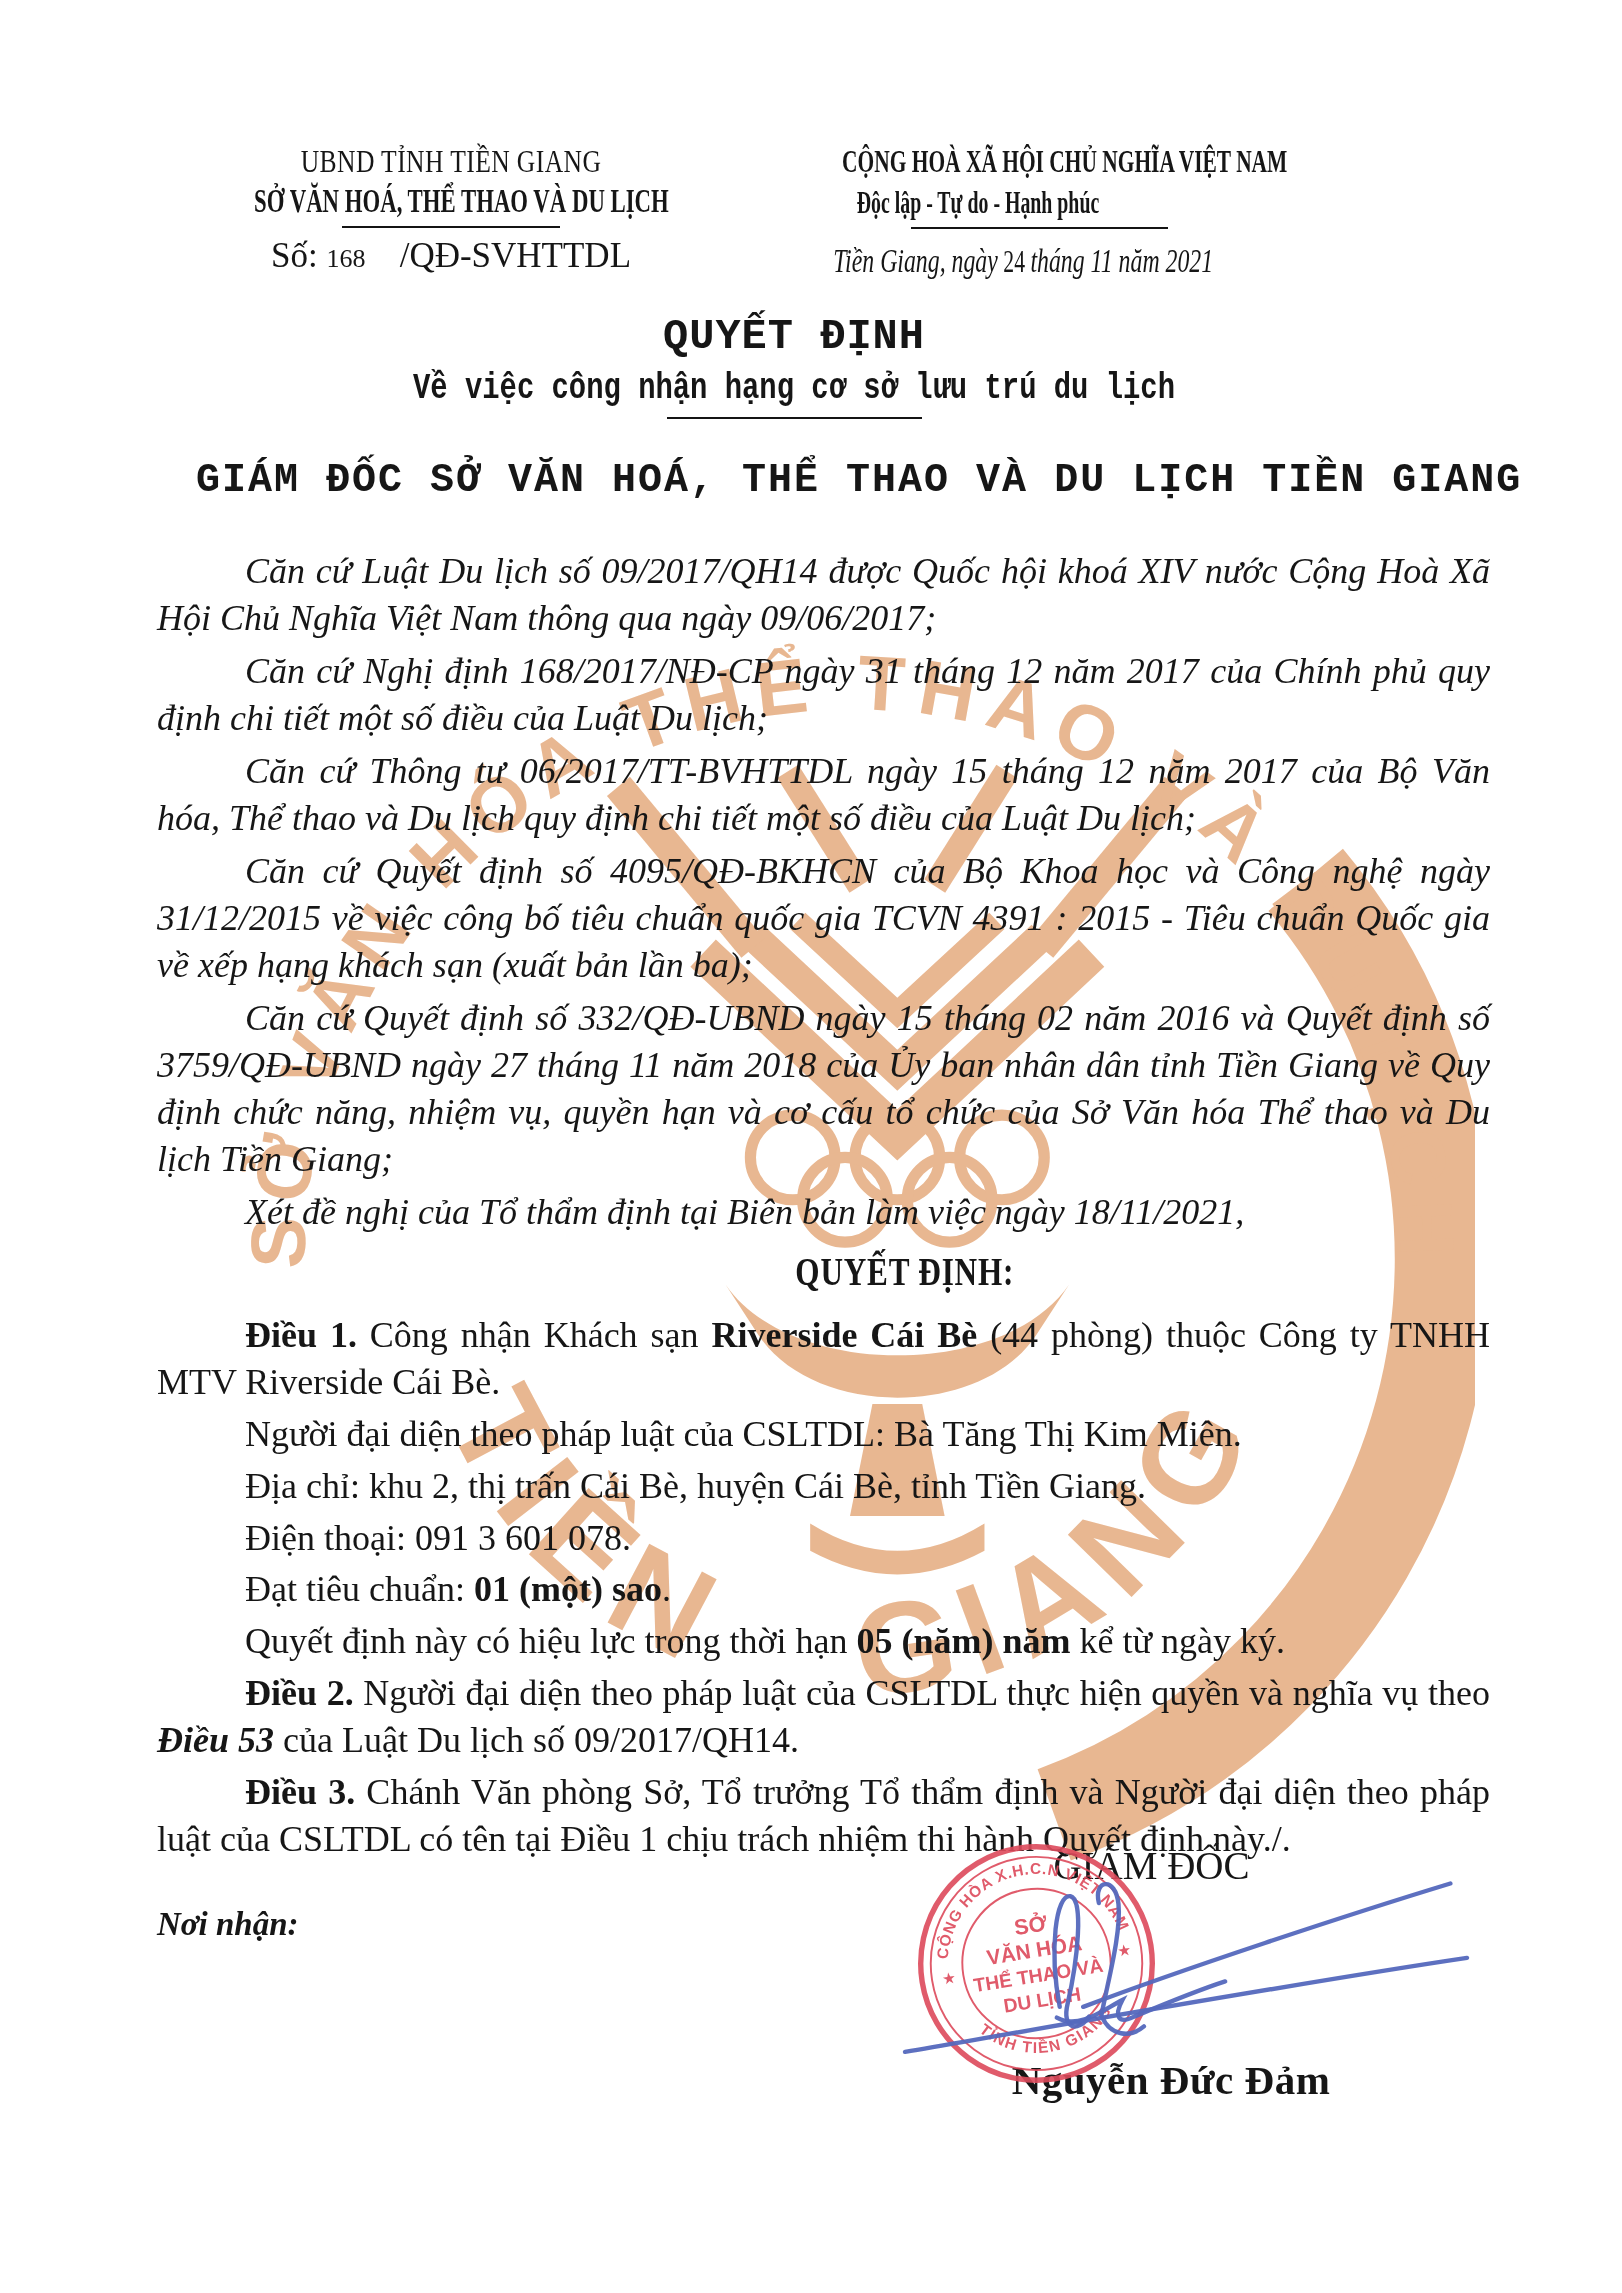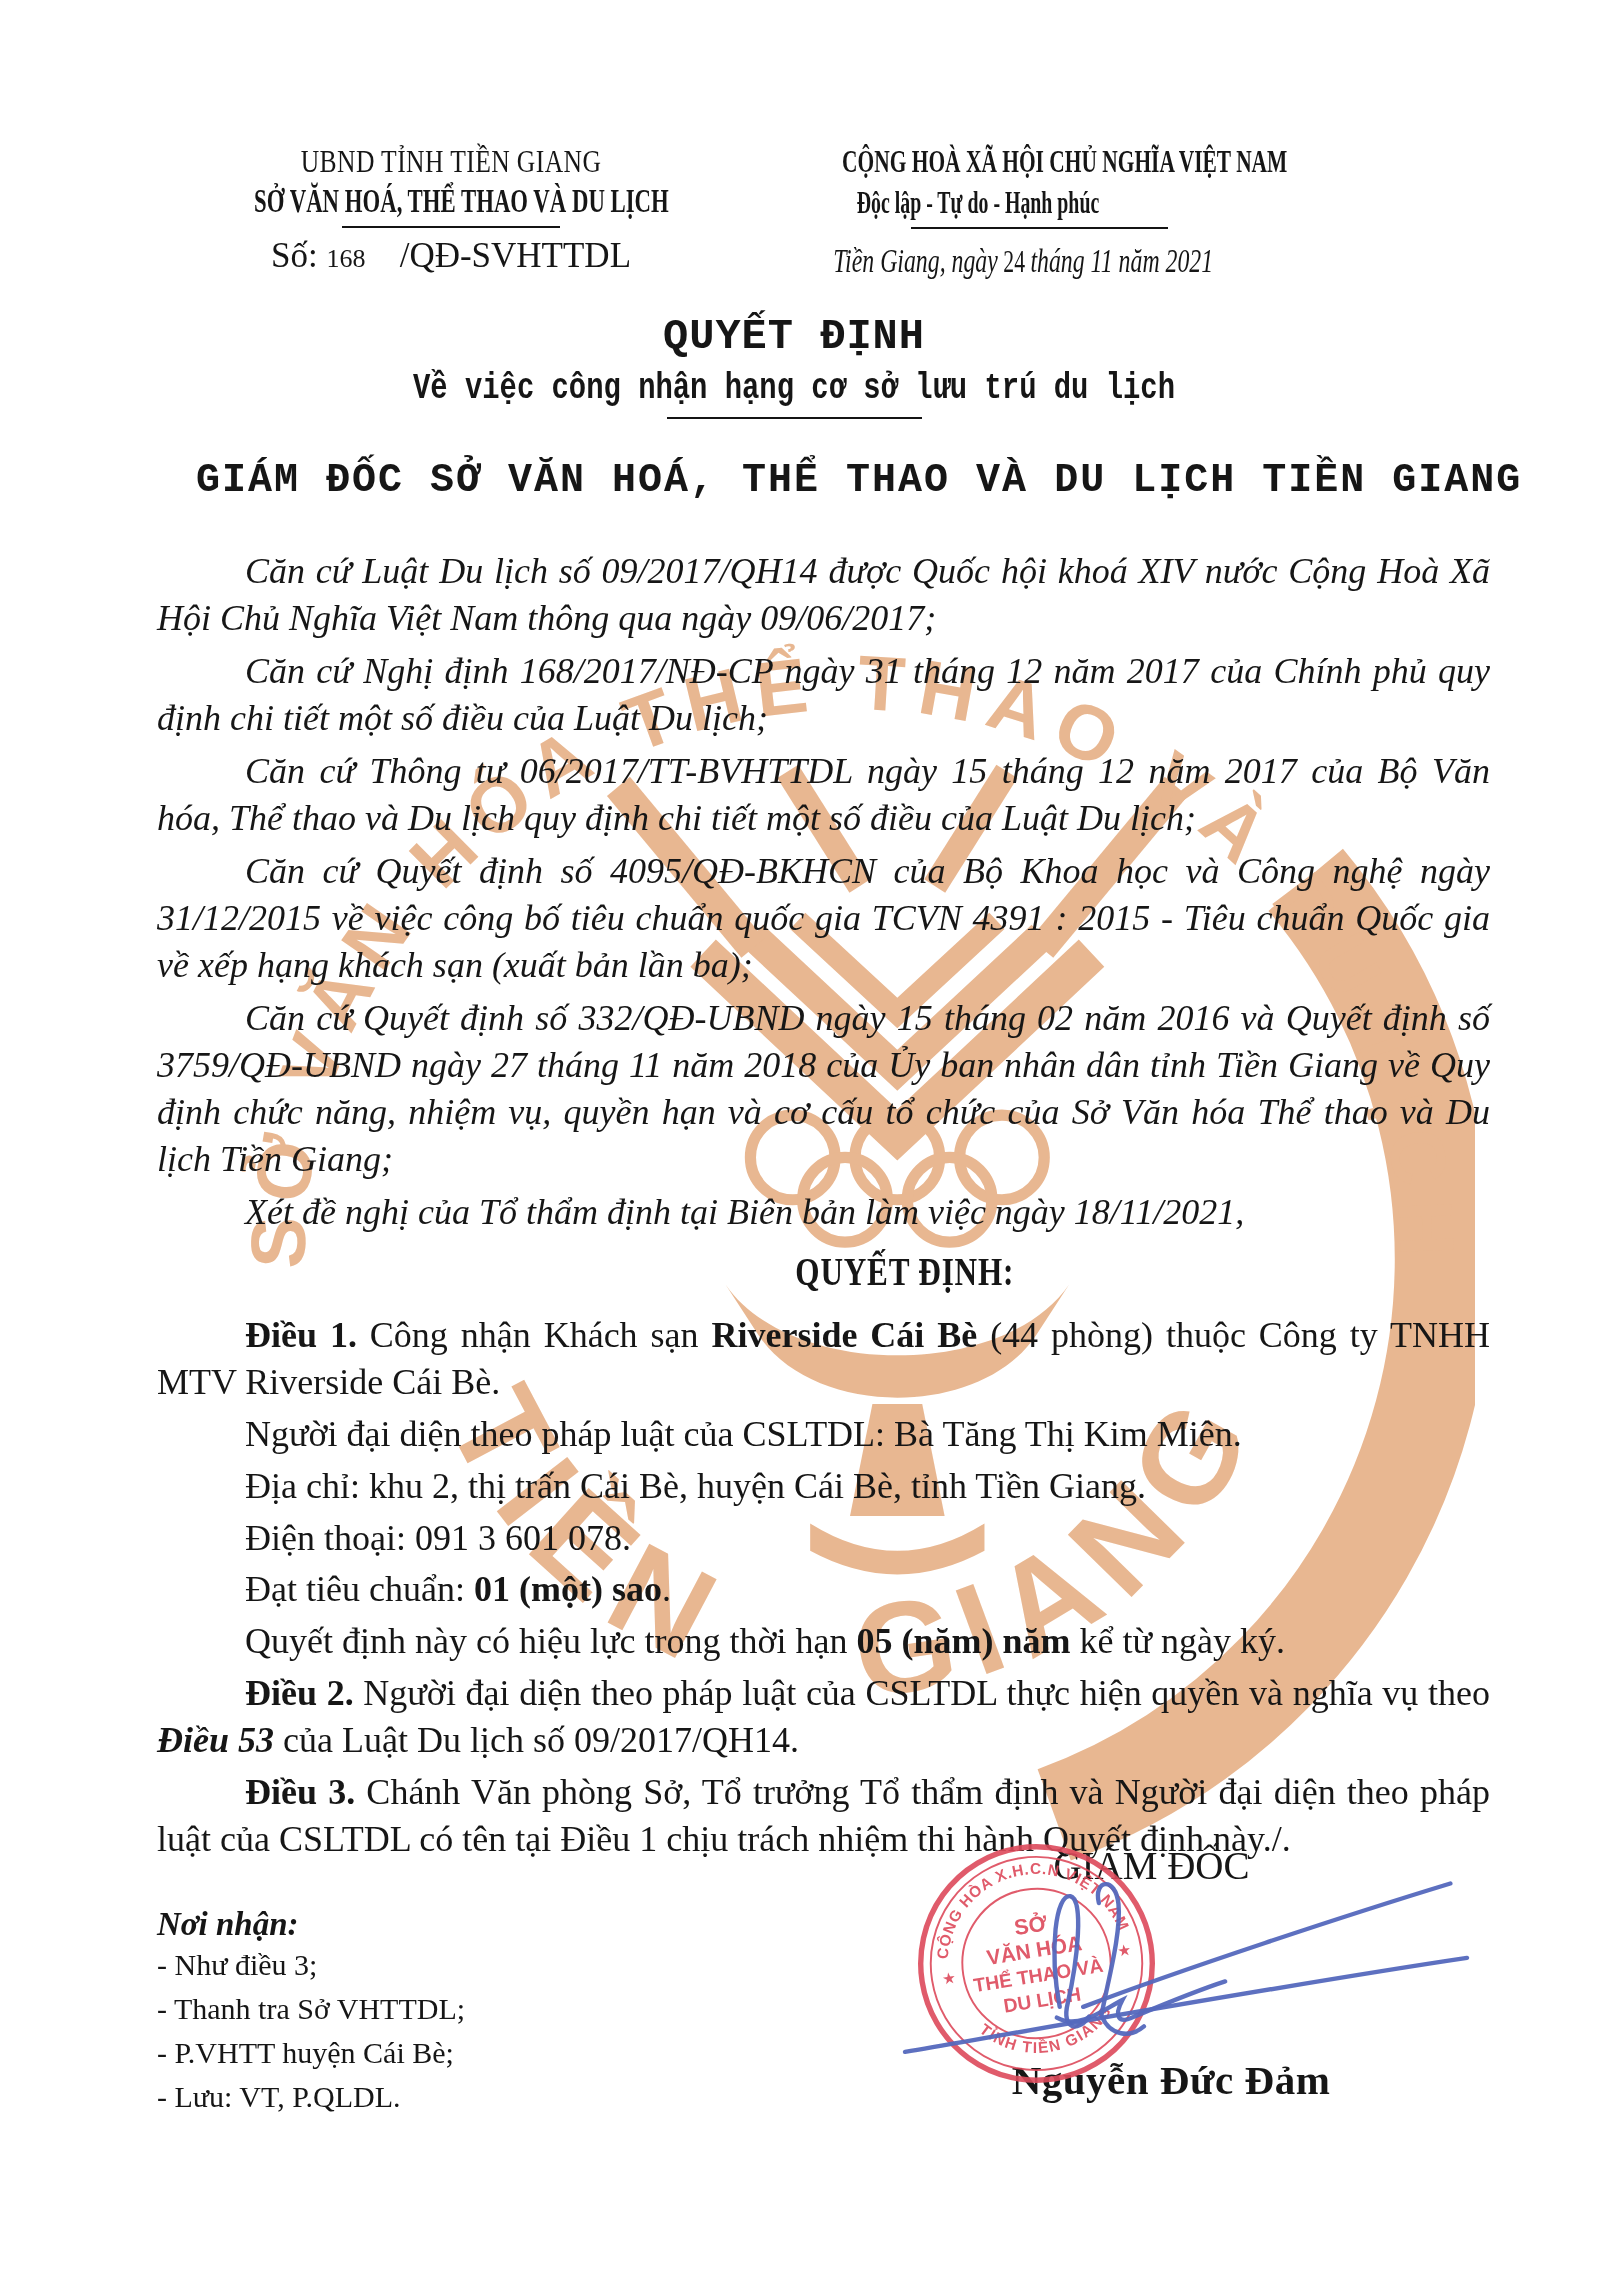--- a/index.html
+++ b/index.html
@@ -153,26 +153,20 @@
         <p><span>Điện thoại: 091 3 601 078.</span></p>
         <p><span>Đạt tiêu chuẩn: </span><span class="b">01 (một) sao</span><span>.</span></p>
         <p><span>Quyết định này có hiệu lực trong thời hạn </span><span class="b">05 (năm) năm</span><span> kể từ ngày ký.</span></p>
         <p><span class="b">Điều 2.</span><span> Người đại diện theo pháp luật của CSLTDL thực hiện quyền và nghĩa vụ theo </span><span class="b i">Điều 53</span><span> của Luật Du lịch số 09/2017/QH14.</span></p>
         <p><span class="b">Điều 3.</span><span> Chánh Văn phòng Sở, Tổ trưởng Tổ thẩm định và Người đại diện theo pháp luật của CSLTDL có tên tại Điều 1 chịu trách nhiệm thi hành Quyết định này./.</span></p>
       </div>
 
     <div class="footrow">
       <div class="recips">
         <div class="rlabel">Nơi nhận:</div>
-        <div class="rlist">
-            <div>- Như điều 3;</div>
-            <div>- Thanh tra Sở VHTTDL;</div>
-            <div>- P.VHTT huyện Cái Bè;</div>
-            <div>- Lưu: VT, P.QLDL.</div>
-          </div>
       </div>
     </div>
   </div>
 
   <div class="signer-title">GIÁM ĐỐC</div>
 
   <svg class="seal" viewBox="0 0 320 320" preserveAspectRatio="none" aria-hidden="true">
     <g transform="rotate(-9 160 160)">
       <circle class="seal-stroke" cx="160" cy="160" r="150" stroke-width="7"></circle>
       <circle class="seal-stroke" cx="160" cy="160" r="137" stroke-width="2.5"></circle>

